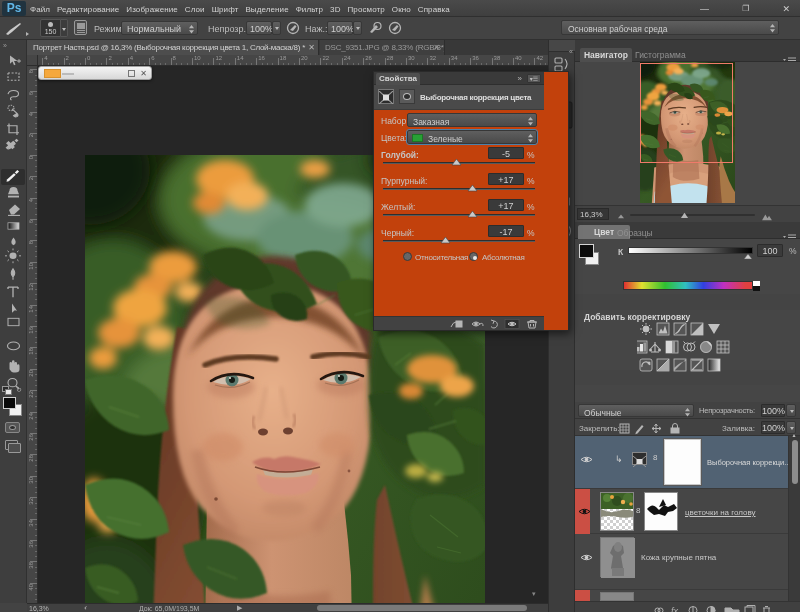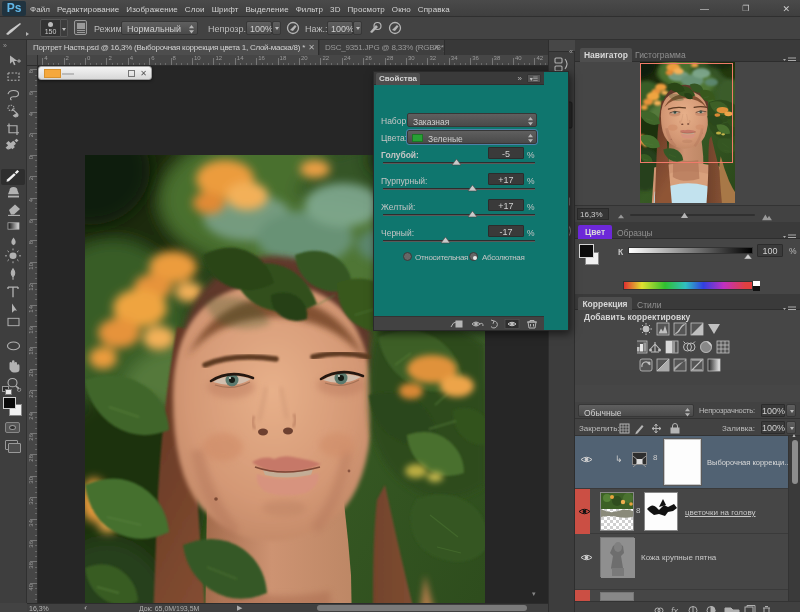--- a/index.html
+++ b/index.html
@@ -64,20 +64,26 @@
       <div class="abs" style="left:2px;top:5px;border-left:2px solid transparent;border-right:2px solid transparent;border-top:3px solid #bbb;"></div>
     </div>
   <svg class="abs" style="left:368px;top:4px;" width="14" height="14" viewBox="0 0 14 14">
       <path d="M2 11 L8 4 l2 2 -6 6 Z" fill="#b5b5b5"></path>
       <circle cx="9.5" cy="5" r="3.5" fill="none" stroke="#b5b5b5" stroke-width="1.2"></circle>
     </svg>
   <svg class="abs" style="left:388px;top:4px;" width="14" height="14" viewBox="0 0 14 14">
       <circle cx="7" cy="7" r="5.5" fill="none" stroke="#b5b5b5" stroke-width="1.3"></circle>
       <path d="M4 9 L9 4 l1.5 1.5 L7 10 Z" fill="#b5b5b5"></path>
     </svg>
+  <div class="abs drop" style="left:561px;top:3px;width:218px;height:15px;">
+    <span style="position:absolute;left:6px;top:2.5px;font-size:8.5px;">Основная рабочая среда</span>
+    <svg width="5" height="9" viewBox="0 0 5 9" style="position:absolute;right:3px;top:3px;">
+        <path d="M2.5 0 L5 3.2 H0 Z M0 5.3 H5 L2.5 8.6 Z" fill="#b5b5b5"></path>
+      </svg>
+  </div>
 </div>
 
 <div class="abs" style="left:0;top:40px;width:27px;height:563px;background:#3e3e3e;border-right:1px solid #303030;">
   <div class="abs" style="left:3px;top:2px;color:#9a9a9a;font-size:7px;">»</div>
   <div class="abs" style="left:1px;top:129px;width:24px;height:16px;background:#2e2e2e;border-radius:2px;"></div>
   <svg class="abs" style="left:0;top:10px;" width="27" height="340" viewBox="0 0 27 370" preserveAspectRatio="none" fill="none" stroke="#b2b2b2" stroke-width="1.1">
 
     <path d="M10 6 l0 9 2.5 -2.5 1.5 4 1.5 -0.8 -1.5 -3.7 3.5 0 z" fill="#b2b2b2" stroke="none"></path>
     <path d="M17 12 h4 M19 10 v4" stroke-width="1"></path>
 
@@ -721,21 +727,21 @@
       <svg class="abs" style="left:105px;top:5px;" width="9" height="8" viewBox="0 0 10 9">
           <path d="M1 8 L5 2 L9 8 Z" fill="#b5b5b5"></path>
         </svg>
       <svg class="abs" style="left:186px;top:6px;" width="12" height="9" viewBox="0 0 14 11">
           <path d="M1 10 L5 3 L9 10 Z M6 10 L9.5 4.5 L13 10 Z" fill="#999"></path>
         </svg>
     </div>
   </div>
 
   <div class="abs" style="left:0;top:182px;width:225px;height:17px;background:#3a3a3a;border-bottom:1px solid #2d2d2d;">
-    <div class="abs" style="left:3px;top:3px;width:34px;height:14px;background:#6d28d9;border-radius:2px 2px 0 0;color:#d8d8d8;font-size:8.5px;font-weight:bold;text-align:center;line-height:14px;">Цвет</div>
+    <div class="abs" style="left:3px;top:3px;width:52px;height:14px;background:#737373;border-radius:2px 2px 0 0;color:#d8d8d8;font-size:8.5px;font-weight:bold;text-align:center;line-height:14px;">Цвет</div>
     <div class="abs" style="left:42px;top:6px;color:#909090;font-size:8.5px;">Образцы</div>
     <div class="abs" style="right:4px;top:6px;"><svg width="13" height="8" viewBox="0 0 13 8">
           <path d="M0 2 L3 2 L1.5 4 Z" fill="#aaa"></path>
           <path d="M5 1 h8 M5 3.5 h8 M5 6 h8" stroke="#aaa" stroke-width="1"></path>
         </svg></div>
   </div>
   <div class="abs" style="left:0;top:199px;width:225px;height:55px;background:#464646;">
     <div class="abs" style="left:10px;top:13px;width:14px;height:13px;background:#f0f0f0;border:1px solid #888;"></div>
     <div class="abs" style="left:4px;top:5px;width:15px;height:14px;background:#0c0c0c;border:1px solid #d5d5d5;"></div>
     <div class="abs" style="left:43px;top:8px;color:#c5c5c5;font-size:8.5px;font-weight:bold;">К</div>
@@ -743,28 +749,20 @@
     <svg class="abs" style="left:168px;top:14px;" width="10" height="7" viewBox="0 0 10 7">
         <path d="M1 6 L5 1 L9 6 Z" fill="#d0d0d0" stroke="#555" stroke-width="0.5"></path>
       </svg>
     <div class="abs valbox" style="left:182px;top:5px;width:26px;height:13px;line-height:13px;">100</div>
     <div class="abs" style="left:214px;top:7px;color:#bbb;font-size:8.5px;">%</div>
     <div class="abs" style="left:48px;top:42px;width:130px;height:9px;background:linear-gradient(90deg,#e03030,#e0e030 14%,#30c030 32%,#30c0c0 48%,#3040e0 62%,#c030c0 78%,#e04040 95%);border:1px solid #333;"></div>
     <div class="abs" style="left:178px;top:42px;width:7px;height:5px;background:#fff;"></div>
     <div class="abs" style="left:178px;top:47px;width:7px;height:5px;background:#111;"></div>
   </div>
 
-  <div class="abs" style="left:0;top:254px;width:225px;height:16px;background:#3a3a3a;border-bottom:1px solid #2d2d2d;">
-    <div class="abs" style="left:3px;top:3px;width:54px;height:14px;background:#4e4e4e;border-radius:2px 2px 0 0;color:#d8d8d8;font-size:8.5px;font-weight:bold;text-align:center;line-height:14px;">Коррекция</div>
-    <div class="abs" style="left:62px;top:6px;color:#909090;font-size:8.5px;">Стили</div>
-    <div class="abs" style="right:4px;top:6px;"><svg width="13" height="8" viewBox="0 0 13 8">
-          <path d="M0 2 L3 2 L1.5 4 Z" fill="#aaa"></path>
-          <path d="M5 1 h8 M5 3.5 h8 M5 6 h8" stroke="#aaa" stroke-width="1"></path>
-        </svg></div>
-  </div>
   <div class="abs" style="left:0;top:270px;width:225px;height:60px;background:#464646;">
     <div class="abs" style="left:9px;top:2px;color:#d5d5d5;font-size:8.5px;font-weight:bold;">Добавить корректировку</div>
     <div class="abs" id="adjrow1" style="left:62px;top:12px;"><svg width="110" height="54" viewBox="0 0 110 54">
 <g fill="none" stroke="#c0c0c0" stroke-width="1">
 
  <g transform="translate(3,1)">
               <circle cx="6" cy="6" r="3" fill="#c0c0c0"></circle>
               <path d="M6 0 v1.6 M6 10.4 v1.6 M0 6 h1.6 M10.4 6 h1.6 M2 2 l1.2 1.2 M8.8 8.8 L10 10 M10 2 L8.8 3.2 M3.2 8.8 L2 10"></path>
             </g>
  <g transform="translate(20,1)">
@@ -969,28 +967,38 @@
     </svg>
   </div>
 
   <div class="abs" style="left:213px;top:51px;width:12px;height:165px;background:#3a3a3a;border-left:1px solid #333;">
     <div class="abs" style="left:2px;top:0px;width:7px;height:3px;"></div>
     <div class="abs" style="left:2.5px;top:4px;width:6px;height:44px;background:#8d8d8d;border-radius:3px;"></div>
   </div>
   <div class="abs" style="left:213px;top:46px;width:12px;height:6px;color:#bbb;font-size:6px;text-align:center;">▴</div>
 </div>
 
-<div class="abs" style="left:373px;top:71px;width:196px;height:260px;box-shadow:2px 3px 8px rgba(0,0,0,0.55);background:#0f766e;border:1px solid #2a2a2a;">
+<div class="abs" style="left:373px;top:71px;width:196px;height:260px;box-shadow:2px 3px 8px rgba(0,0,0,0.55);background:#c2410c;border:1px solid #2a2a2a;">
 
   <div class="abs" style="left:0;top:0;width:170px;height:13px;background:#3a3a3a;border-bottom:1px solid #2e2e2e;">
     <div class="abs" style="left:2px;top:1px;width:44px;height:12px;background:#4e4e4e;border-radius:2px 2px 0 0;color:#d5d5d5;font-size:8px;font-weight:bold;text-align:center;line-height:12px;">Свойства</div>
     <div class="abs" style="right:22px;top:2px;color:#b5b5b5;font-size:8px;">»</div>
     <div class="abs" style="right:3px;top:2px;width:14px;height:9px;background:#555;border:1px solid #333;border-radius:1px;color:#bbb;font-size:6px;text-align:center;line-height:8px;">▾☰</div>
   </div>
 
+  <div class="abs" style="left:0;top:13px;width:170px;height:25px;background:#4a4a4a;border-bottom:1px solid #3c3c3c;">
+    <div class="abs" style="left:4px;top:4px;width:16px;height:15px;background:#2c2c2c;border:1px solid #777;"><svg width="14" height="13" viewBox="0 0 14 13">
+          <path d="M0 0 L14 13 M14 0 L0 13" stroke="#999" stroke-width="1.2"></path>
+          <rect x="4" y="3.5" width="6" height="6" fill="#ddd"></rect>
+        </svg></div>
+    <div class="abs" style="left:25px;top:4px;width:16px;height:15px;background:#5a5a5a;border:1px solid #3a3a3a;">
+        <div class="abs" style="left:3px;top:3px;width:8px;height:7px;border-radius:50%;background:#2e2e2e;border:1px solid #bbb;"></div>
+      </div>
+    <div class="abs" style="left:46px;top:8px;color:#dedede;font-size:8px;font-weight:bold;white-space:nowrap;letter-spacing:-0.3px;">Выборочная коррекция цвета</div>
+  </div>
 
   <div class="abs" style="left:7px;top:44px;color:#c5c5c5;font-size:8.5px;">Набор:</div>
   <div class="abs drop" style="left:33px;top:41px;width:130px;height:14px;">
       <span style="position:absolute;left:5px;top:2.5px;font-size:8.5px;">Заказная</span>
       <svg width="5" height="9" viewBox="0 0 5 9" style="position:absolute;right:3px;top:3px;">
         <path d="M2.5 0 L5 3.2 H0 Z M0 5.3 H5 L2.5 8.6 Z" fill="#b5b5b5"></path>
       </svg>
     </div>
 
   <div class="abs" style="left:7px;top:61px;color:#c5c5c5;font-size:8.5px;">Цвета:</div>

